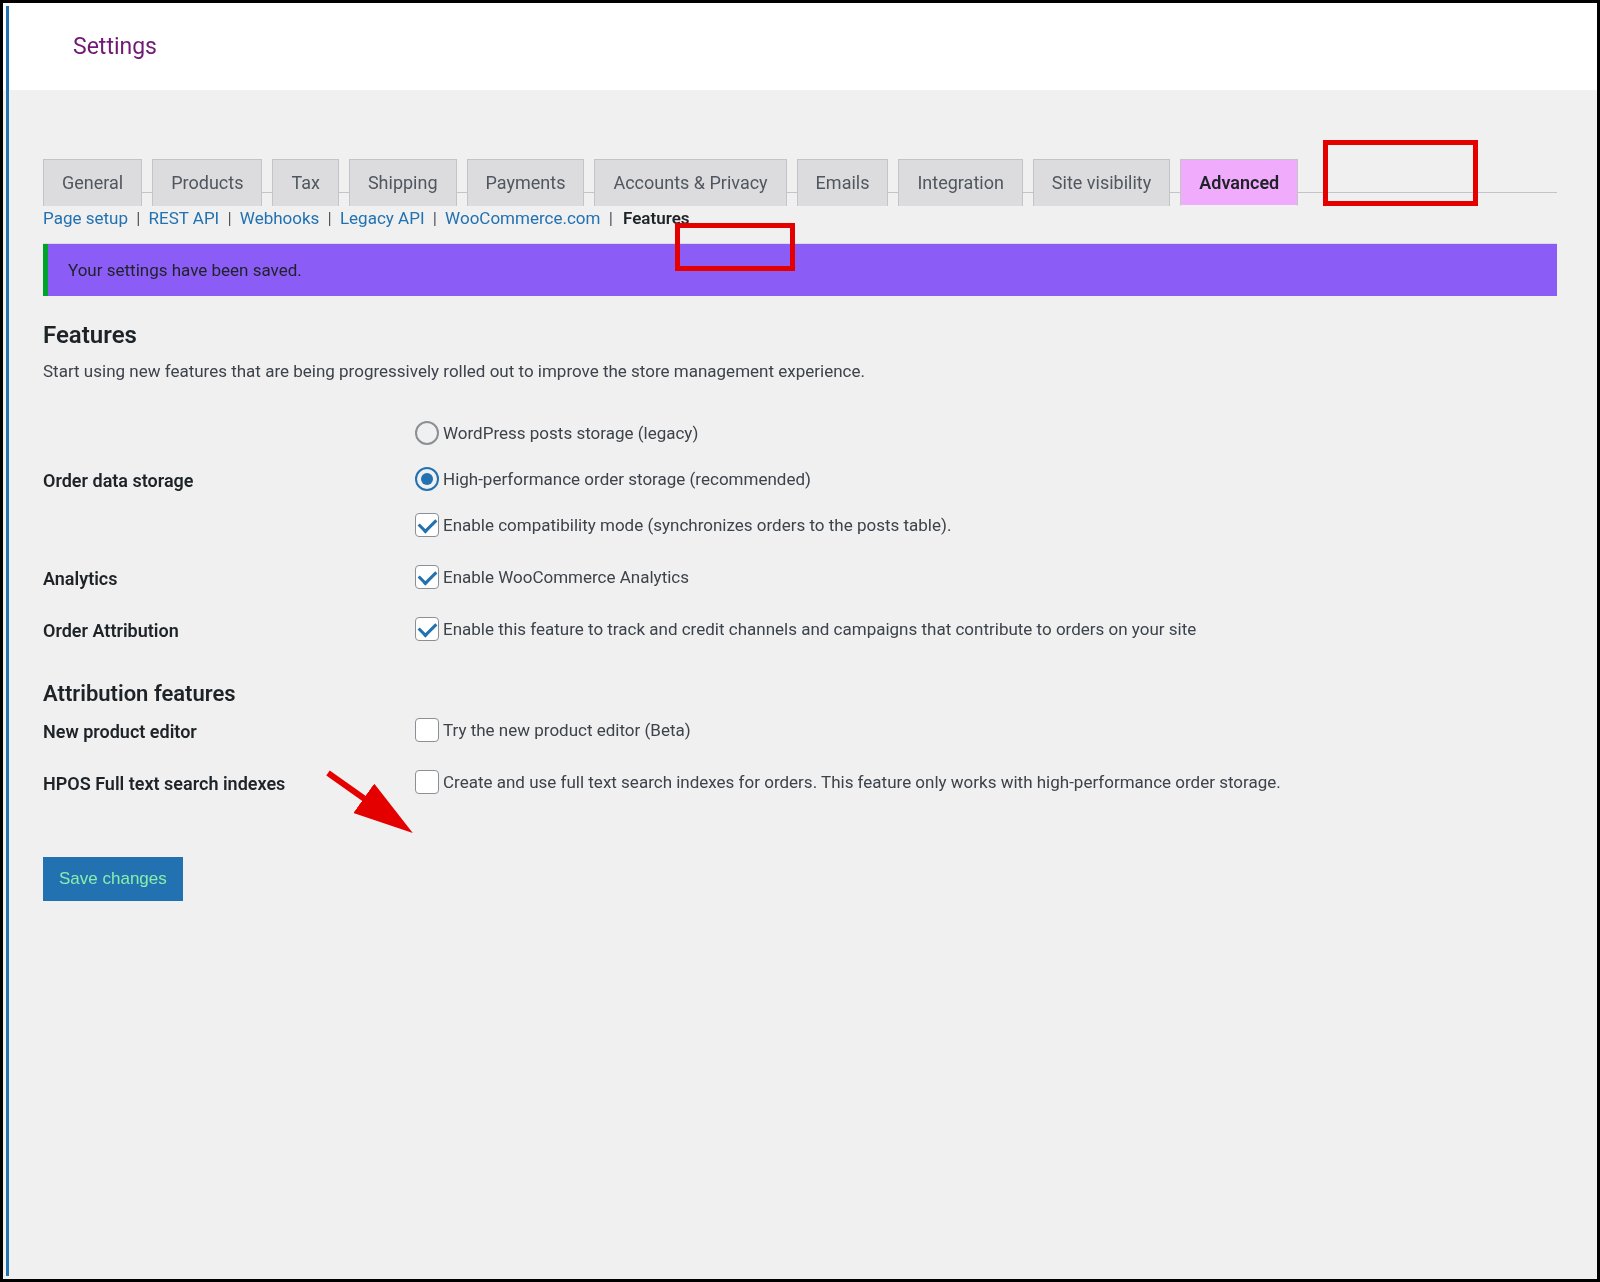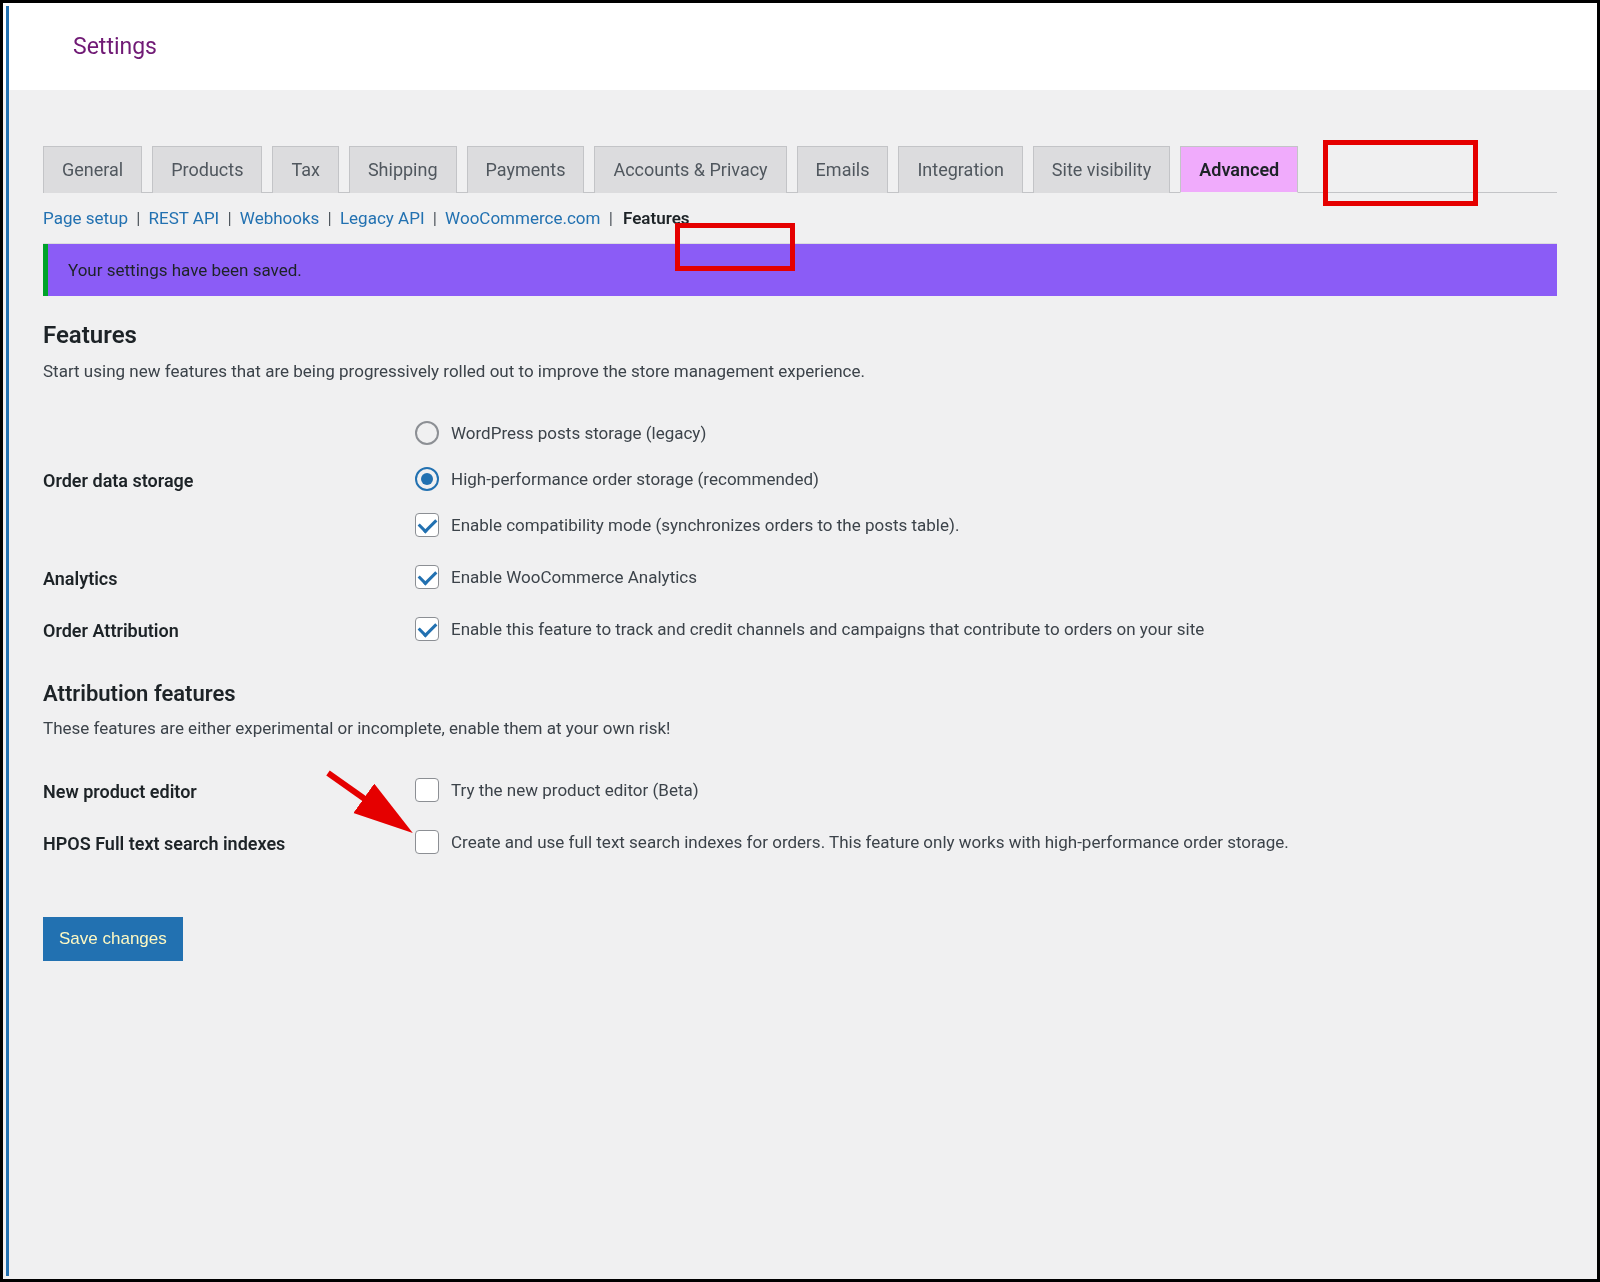--- a/index.html
+++ b/index.html
@@ -42,21 +42,21 @@
 }
 .tab {
   background: #dcdcde;
   border: 1px solid #c3c4c7;
   border-bottom: none;
   padding: 12px 18px;
   font-size: 18px;
   color: #50575e;
   cursor: pointer;
   position: relative;
-  top: 1px;
+  top: 14px;
 }
 .tab.active {
   background: #f0abfc;
   border-bottom: 1px solid #f0f0f1;
   color: #1d2327;
   font-weight: 600;
 }
 .highlight-box {
   border: 5px solid #e50000;
   position: absolute;
@@ -111,21 +111,21 @@
   font-weight: 600;
   color: #1d2327;
   padding-top: 2px;
 }
 .form-row .field-col {
   flex: 1;
 }
 .opt {
   display: flex;
   align-items: center;
-  gap: 12px;
+  gap: 4px;
   margin-bottom: 22px;
   font-size: 17px;
   color: #3c434a;
 }
 .opt:last-child { margin-bottom: 0; }
 .radio {
   width: 24px;
   height: 24px;
   border: 2px solid #8c8f94;
   border-radius: 50%;
@@ -168,21 +168,21 @@
 }
 h3.sub-title {
   font-size: 22px;
   font-weight: 600;
   color: #1d2327;
   margin-top: 40px;
   margin-bottom: 12px;
 }
 .save-btn {
   background: #2271b1;
-  color: #fef9c3;
+  color: #86efac;
   border: none;
   padding: 12px 16px;
   font-size: 17px;
   cursor: pointer;
   margin-top: 35px;
 }
 .arrow {
   position: absolute;
   pointer-events: none;
 }
@@ -264,21 +264,20 @@
     <div class="label-col">Order Attribution</div>
     <div class="field-col">
       <div class="opt">
         <span class="check checked"></span>
         <span>Enable this feature to track and credit channels and campaigns that contribute to orders on your site</span>
       </div>
     </div>
   </div>
 
   <h3 class="sub-title">Attribution features</h3>
-  <p class="section-desc">These features are either experimental or incomplete, enable them at your own risk!</p>
 
   <div class="form-row">
     <div class="label-col">New product editor</div>
     <div class="field-col">
       <div class="opt">
         <span class="check"></span>
         <span>Try the new product editor (Beta)</span>
       </div>
     </div>
   </div>

